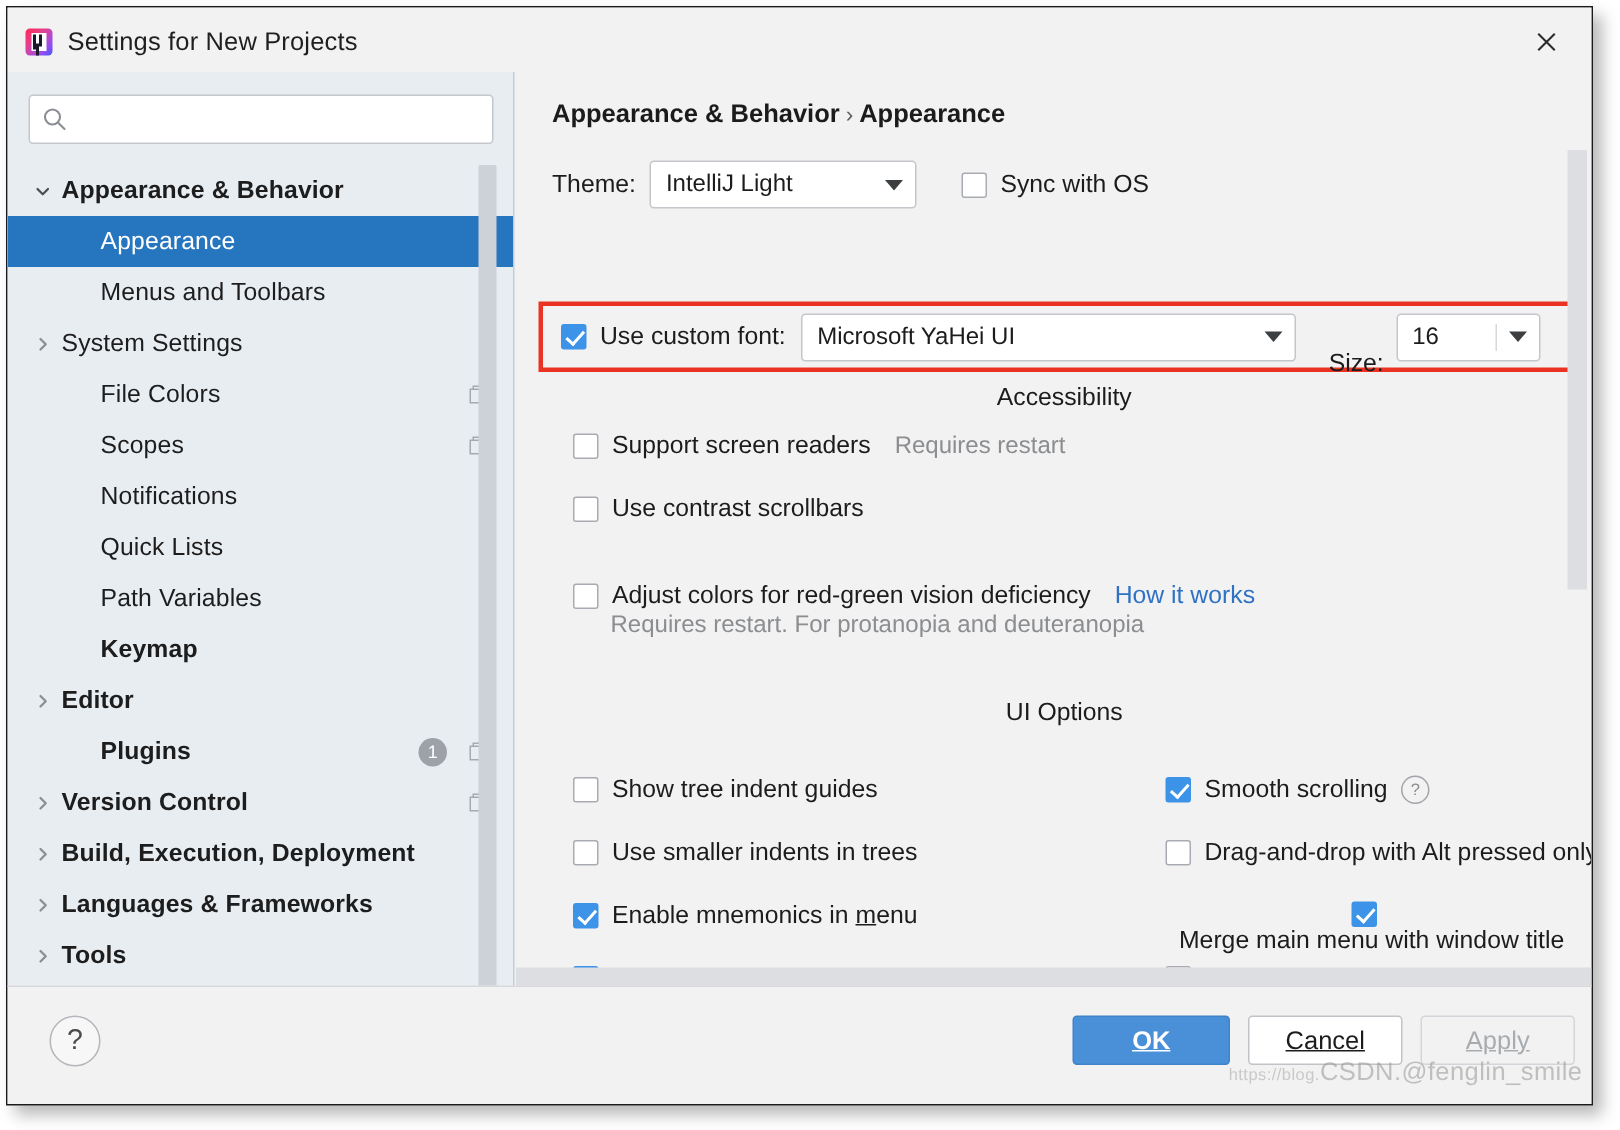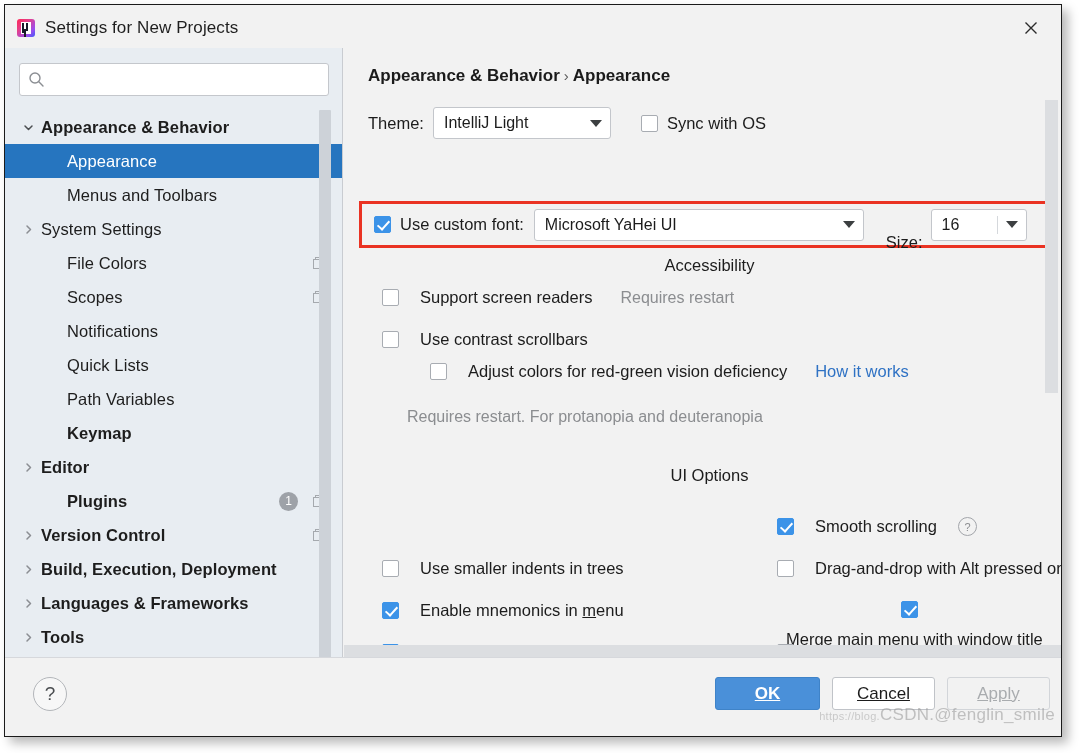--- a/index.html
+++ b/index.html
@@ -274,21 +274,20 @@
   }
   .section-rule {
     flex: 1; height: 1px; background: #cfd2d6;
     margin-right: 0;
   }
 
   .opt-row {
     position: absolute;
     display: flex; align-items: center;
     white-space: nowrap;
-    gap: 12px;
   }
   .helper-text {
     font-size: 16px; color: #8b8d90;
     margin-left: 16px;
   }
   .link {
     font-size: 16.5px; color: #2f72c4;
     margin-left: 16px; cursor: default;
   }
   .note {
@@ -590,33 +589,37 @@
       <span class="checkbox"></span>
       <span class="cb-label">Support screen readers</span>
       <span class="helper-text">Requires restart</span>
     </div>
 
     <div class="opt-row" style="left:38px; top:282px;">
       <span class="checkbox"></span>
       <span class="cb-label">Use contrast scrollbars</span>
     </div>
 
-    <div class="opt-row" style="left:38px; top:314px;margin-left:48px;">
+    <div class="opt-row" style="left:38px; top:340px;">
       <span class="checkbox"></span>
       <span class="cb-label">Adjust colors for red-green vision deficiency</span>
       <span class="link">How it works</span>
     </div>
 
     <div class="note" style="left:63px; top:360px;">Requires restart. For protanopia and deuteranopia</div>
 
     <div class="section" style="top:418px;">
       <span class="section-title">UI Options</span>
       <span class="section-rule"></span>
     </div>
 
+    <div class="opt-row" style="left:38px; top:469px;">
+      <span class="checkbox"></span>
+      <span class="cb-label">Show tree indent guides</span>
+    </div>
     <div class="opt-row" style="left:38px; top:511px;">
       <span class="checkbox"></span>
       <span class="cb-label">Use smaller indents in trees</span>
     </div>
     <div class="opt-row" style="left:38px; top:553px;">
       <span class="checkbox checked"></span>
       <span class="cb-label">Enable mnemonics in <u>m</u>enu</span>
     </div>
     <div class="opt-row" style="left:38px; top:595px;">
       <span class="checkbox checked"></span>

